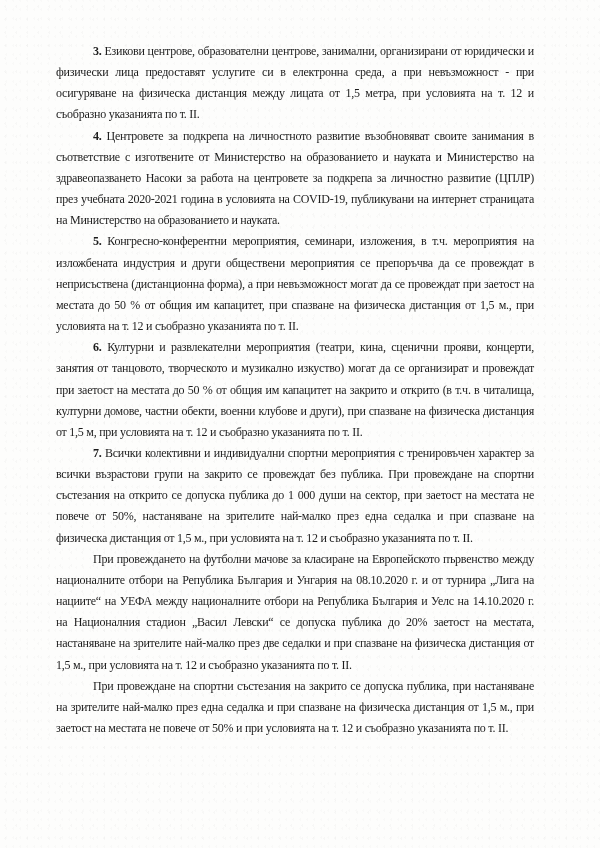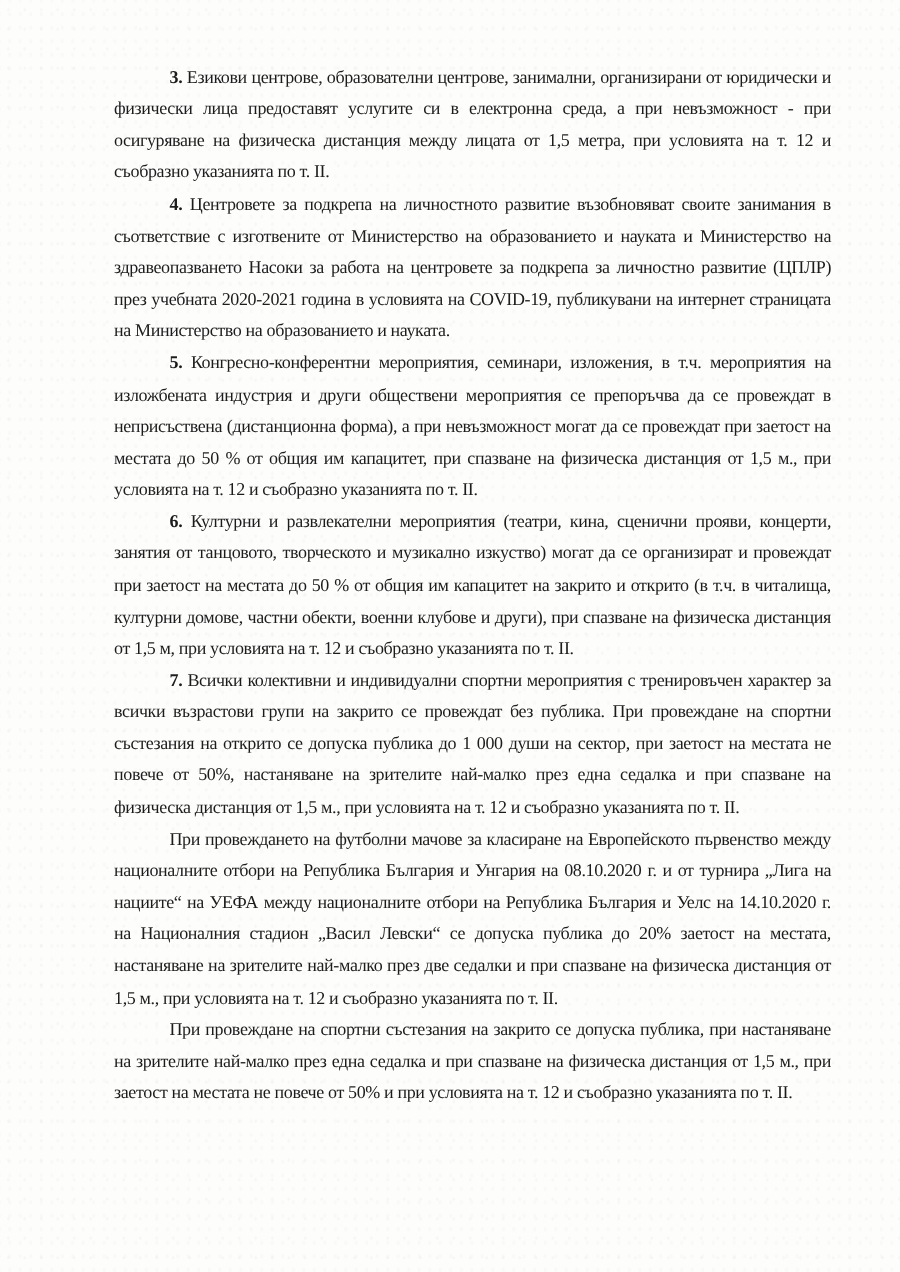--- a/index.html
+++ b/index.html
@@ -15,21 +15,21 @@
     background-color: #fdfdfc;
     background-image:
       radial-gradient(rgba(0,0,0,0.022) 1px, transparent 1px),
       radial-gradient(rgba(0,0,0,0.016) 1px, transparent 1px);
     background-size: 11px 13px, 7px 9px;
     background-position: 0 0, 3px 5px;
     overflow: hidden;
   }
   .content {
     position: absolute;
-    left: 76px;
+    left: 56px;
     top: 41px;
     width: 478px;
   }
   .para {
     margin: 0;
     font-family: "Liberation Serif", "DejaVu Serif", serif;
     font-size: 12px;
     line-height: 21.15px;
     letter-spacing: -0.25px;
     color: #1c1c1c;

